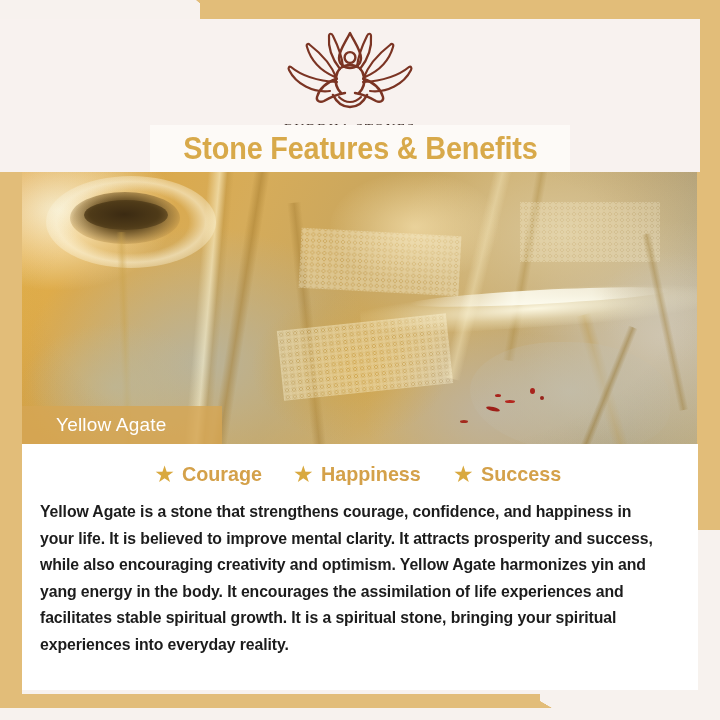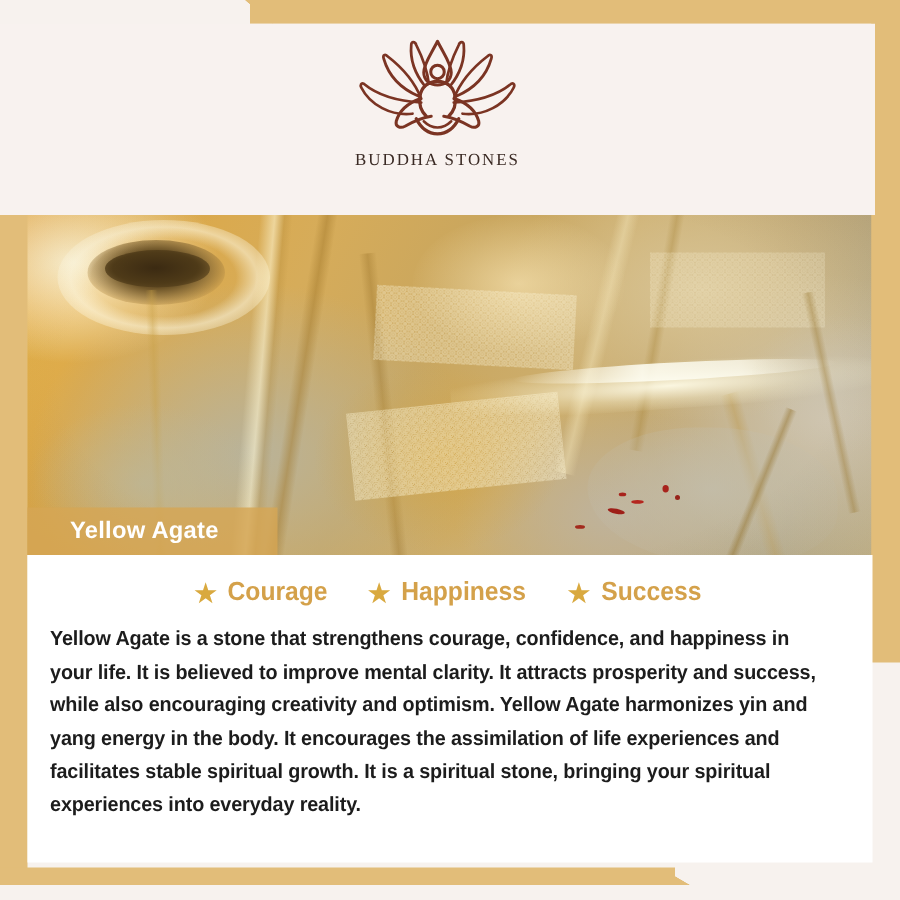--- a/index.html
+++ b/index.html
@@ -68,21 +68,21 @@
     position:absolute;left:0;top:172px;width:720px;height:272px;z-index:1;overflow:hidden;
     background:#c9972f;
   }
   .stone .l{position:absolute;}
   .stone-label{
     position:absolute;left:22px;top:406px;width:200px;height:38px;z-index:3;
     background:rgba(214,166,84,0.82);
     display:flex;align-items:center;
   }
   .stone-label span{
-    color:#fff;font-size:19px;font-weight:bold;margin-left:34px;
+    color:#fff;font-size:19px;font-weight:normal;margin-left:34px;
     letter-spacing:0.2px;
   }
 
   
   .card{
     position:absolute;left:22px;top:444px;width:676px;height:246px;
     background:#fff;z-index:3;
   }
   .card-inner{padding:0 10px;}
   .benefits{
@@ -143,20 +143,23 @@
           <path d="M89 52 C100 56 106 63 108 70 C109 74 105 76 101 74 C94 70 87 67 80 66" stroke-width="2.4"></path>
 
           <path d="M58 68 C62 76 68 80 75 80 C82 80 88 76 92 68" stroke-width="2.6"></path>
           <path d="M64 70 C68 74 71 75 75 75 C79 75 82 74 86 70" stroke-width="2"></path>
         </g>
       </svg>
       <div class="brand-name">BUDDHA STONES</div>
     </div>
   </div>
 
+  <div class="title-band">
+    <div class="title-text">Stone Features &amp; Benefits</div>
+  </div>
 
   <div class="stone">
     <div class="l" style="inset:0;background:
         radial-gradient(ellipse 190px 130px at 8% 14%, #fbf0cf 0%, rgba(251,240,207,0) 62%),
         radial-gradient(ellipse 150px 120px at 2% 8%, #f0a83e 0%, rgba(240,168,62,0) 70%),
         radial-gradient(ellipse 260px 200px at 28% 70%, #b9b39a 0%, rgba(185,179,154,0) 68%),
         radial-gradient(ellipse 230px 150px at 78% 22%, #d9c596 0%, rgba(217,197,150,0) 70%),
         radial-gradient(ellipse 200px 160px at 92% 60%, #cfc4ae 0%, rgba(207,196,174,0) 72%),
         radial-gradient(ellipse 180px 120px at 68% 88%, #bfb39c 0%, rgba(191,179,156,0) 70%),
         linear-gradient(118deg, #e8b64b 0%, #dca94a 16%, #d6ac5a 31%, #c9a65e 46%, #cdae6d 60%, #c2aa78 74%, #b9ae8e 88%, #c9b98f 100%);"></div>

